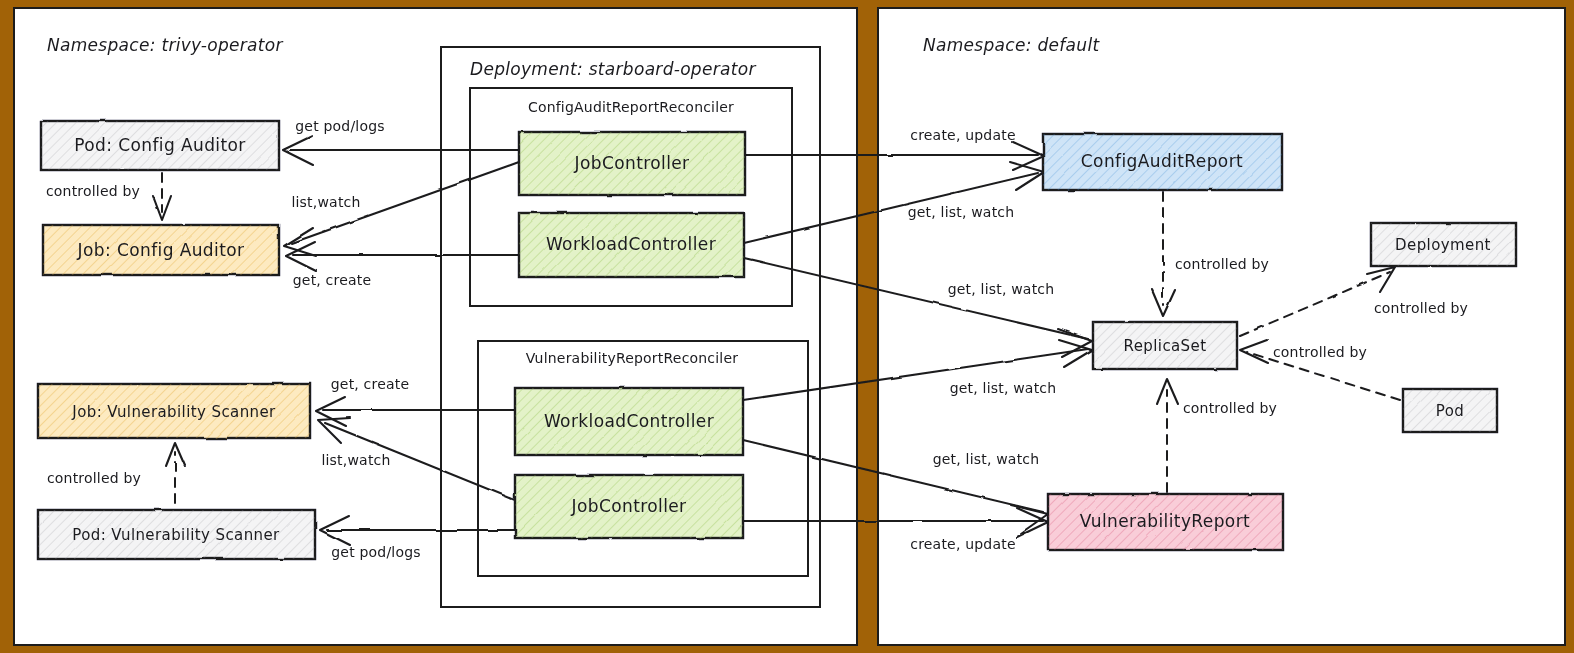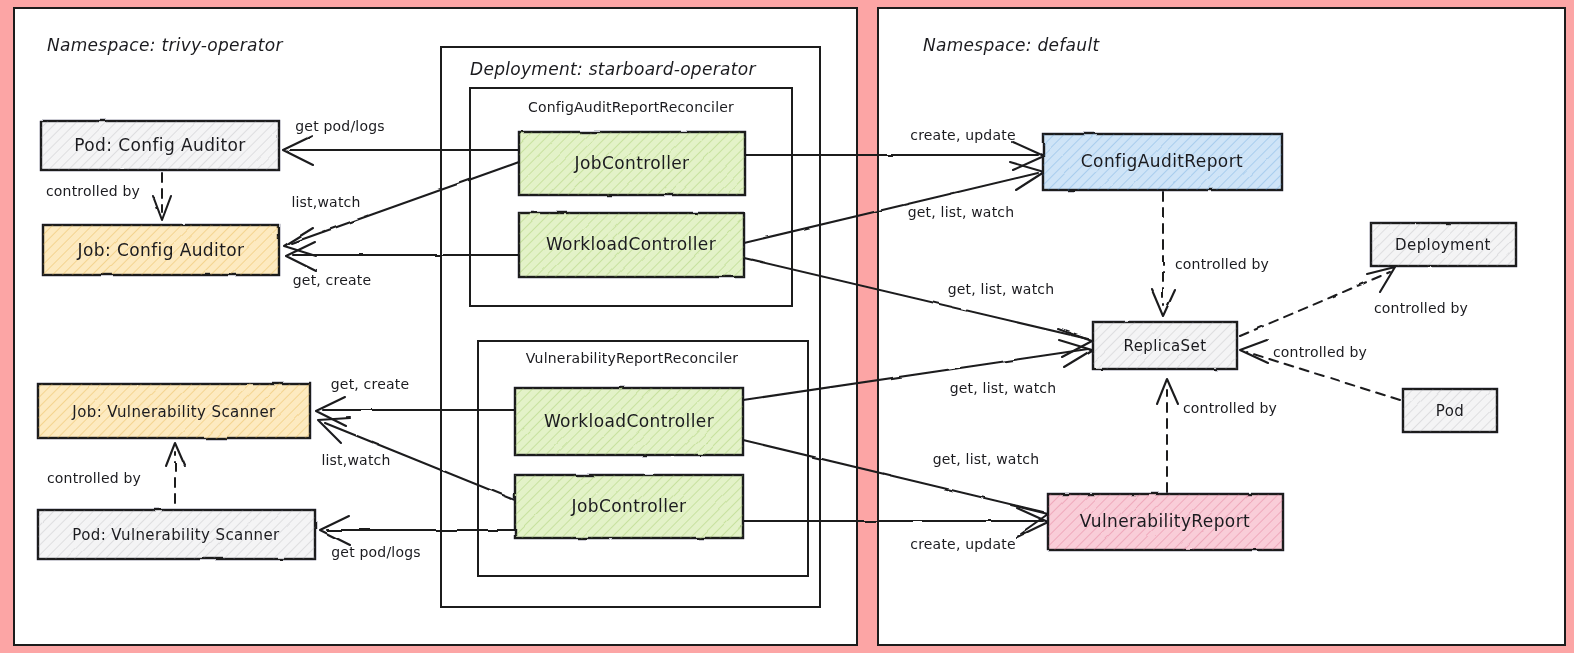--- a/index.html
+++ b/index.html
@@ -1,17 +1,17 @@
 <!DOCTYPE html>
 <html><head>
 <meta charset="utf-8">
 <style>
   html,body{margin:0;padding:0;background:#ffffff;}
   body{font-family:"DejaVu Sans",sans-serif;}
-  #stage{position:relative;width:1574px;height:653px;background:#fca5a5;overflow:hidden;}
+  #stage{position:relative;width:1574px;height:653px;background:#a16207;overflow:hidden;}
   svg#diagram{position:absolute;left:0;top:0;width:1574px;height:653px;}
   .nodeText{font-family:"DejaVu Sans",sans-serif;font-size:17px;fill:#1b1b1f;
             dominant-baseline:middle;text-anchor:middle;letter-spacing:.4px;}
   .nodeTextSm{font-size:15px;}
   .groupLabel{font-family:"DejaVu Sans",sans-serif;font-size:17px;fill:#1b1b1f;
               dominant-baseline:middle;text-anchor:start;letter-spacing:.3px;font-style:italic;}
   .subLabel{font-family:"DejaVu Sans",sans-serif;font-size:14px;fill:#1b1b1f;
             dominant-baseline:middle;text-anchor:middle;letter-spacing:.2px;}
   .edgeLabel{font-family:"DejaVu Sans",sans-serif;font-size:14px;fill:#1b1b1f;
              dominant-baseline:middle;text-anchor:middle;letter-spacing:.2px;}

